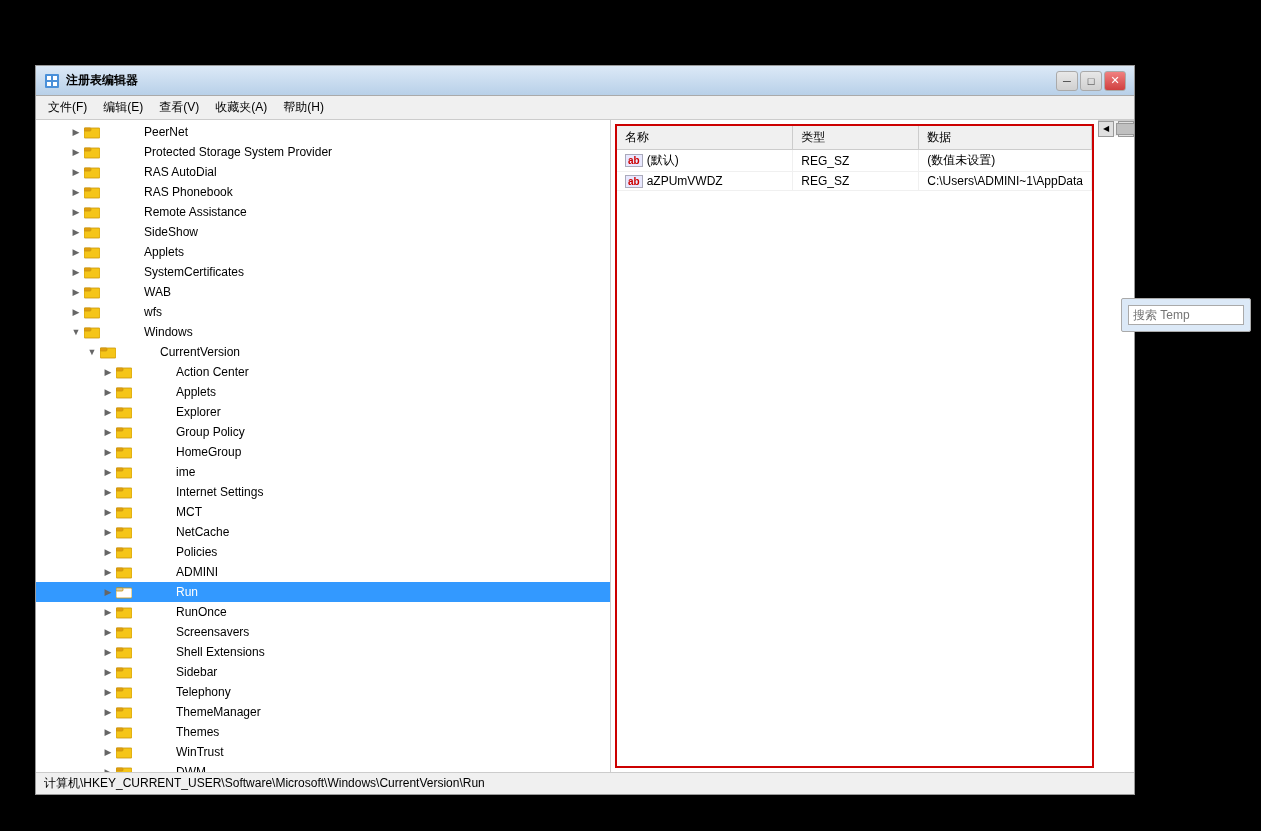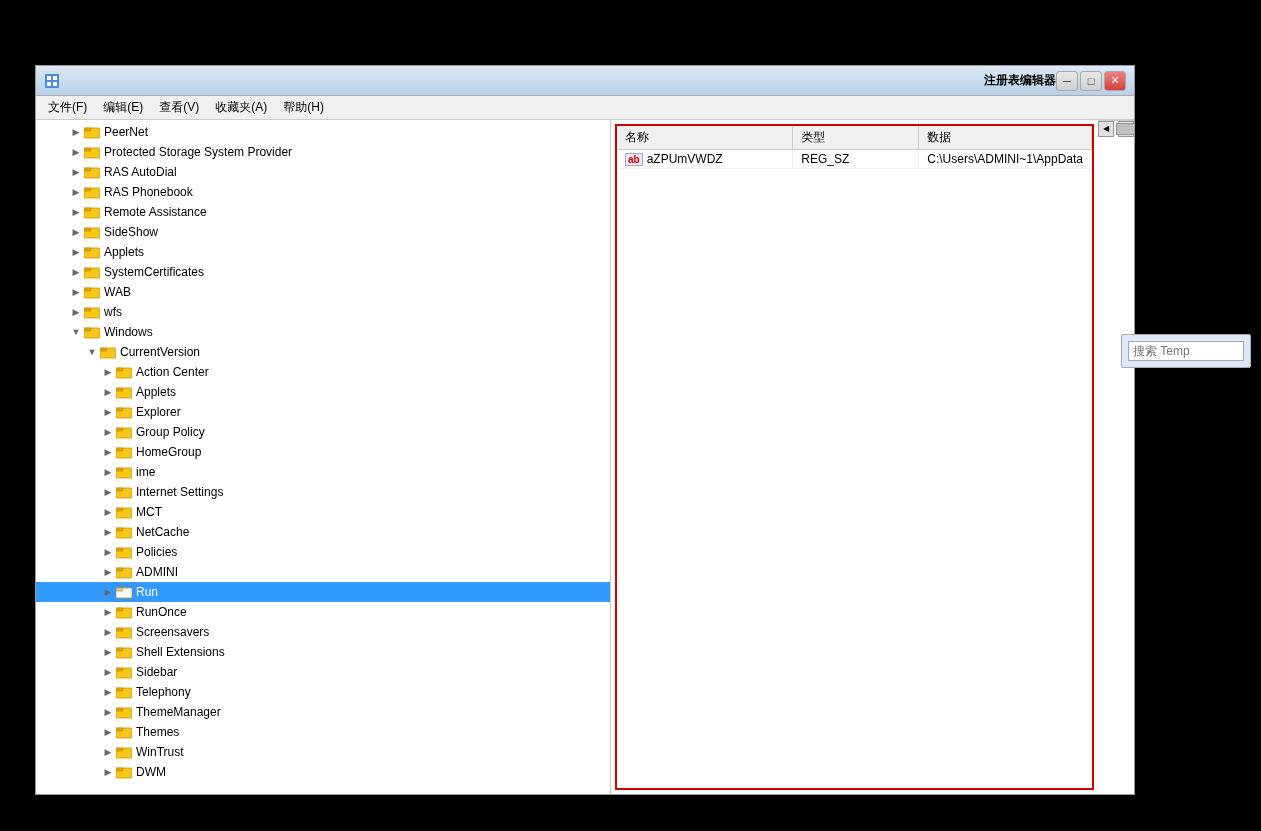--- a/index.html
+++ b/index.html
@@ -45,21 +45,20 @@
       display: flex;
       align-items: center;
       justify-content: center;
       font-size: 12px;
     }
     .title-text {
       font-size: 12px;
       font-weight: bold;
       color: #000;
       flex: 1;
-      text-align: right;
     }
     .title-buttons {
       display: flex;
       gap: 2px;
     }
     .title-btn {
       width: 22px;
       height: 20px;
       background: linear-gradient(to bottom, #e8e8e8, #d0d0d0);
       border: 1px solid #aaa;
@@ -149,20 +148,21 @@
       align-items: center;
       justify-content: center;
       flex-shrink: 0;
     }
     .folder-icon svg {
       width: 16px;
       height: 14px;
     }
     .tree-label {
       font-size: 12px;
+      margin-left: 40px;
     }
 
     
     .right-panel {
       flex: 1;
       display: flex;
       flex-direction: row;
       background: #fff;
       position: relative;
     }
@@ -258,21 +258,20 @@
     
     .side-panel {
       position: absolute;
       right: 0;
       top: 250px;
       width: 120px;
       background: #dce9f7;
       border: 1px solid #aaa;
       padding: 6px;
       border-radius: 2px;
-      margin-top: 36px;
     }
     .side-panel input {
       width: 100%;
       font-size: 12px;
       padding: 2px 4px;
       border: 1px solid #aaa;
       background: #fff;
     }
   </style>
 </head>
@@ -713,20 +712,27 @@
       <div class="reg-table-container">
         <table class="reg-table">
           <thead>
             <tr>
               <th style="width:200px">名称</th>
               <th style="width:150px">类型</th>
               <th>数据</th>
             </tr>
           </thead>
           <tbody id="reg-tbody">
+          <tr>
+      <td>
+        <span class="reg-icon" style="color:#c00; font-weight:bold; font-size:10px; background:#e8e8ff; border:1px solid #aab; padding:0 2px; margin-right:4px;">ab</span>(默认)
+      </td>
+      <td>REG_SZ</td>
+      <td>(数值未设置)</td>
+    </tr>
               <tr>
       <td>
         <span class="reg-icon" style="color:#c00; font-weight:bold; font-size:10px; background:#e8e8ff; border:1px solid #aab; padding:0 2px; margin-right:4px;">ab</span>aZPUmVWDZ
       </td>
       <td>REG_SZ</td>
       <td>C:\Users\ADMINI~1\AppData</td>
     </tr>
             </tbody>
         </table>
       </div>
@@ -736,17 +742,20 @@
           <div class="h-scroll-btn">◀</div>
           <div class="h-scroll-track">
             <div class="h-scroll-thumb"></div>
           </div>
           <div class="h-scroll-btn">▶</div>
         </div>
       </div>
     </div>
   </div>
 
+  <div class="status-bar">
+    <span>计算机\HKEY_CURRENT_USER\Software\Microsoft\Windows\CurrentVersion\Run</span>
+  </div>
 </div>
 
 <div class="side-panel" style="position:absolute; right:10px; top:298px; width:130px; background:#dce9f7; border:1px solid #aaa; padding:6px; border-radius:2px;">
   <input type="text" style="width: 100%; font-size: 12px; padding: 2px 4px; border: 1px solid rgb(170, 170, 170); background: rgb(255, 255, 255); font-family: &quot;Microsoft YaHei&quot;, SimSun, sans-serif;" placeholder="搜索 Temp">
 </div>
 
 </body></html>

